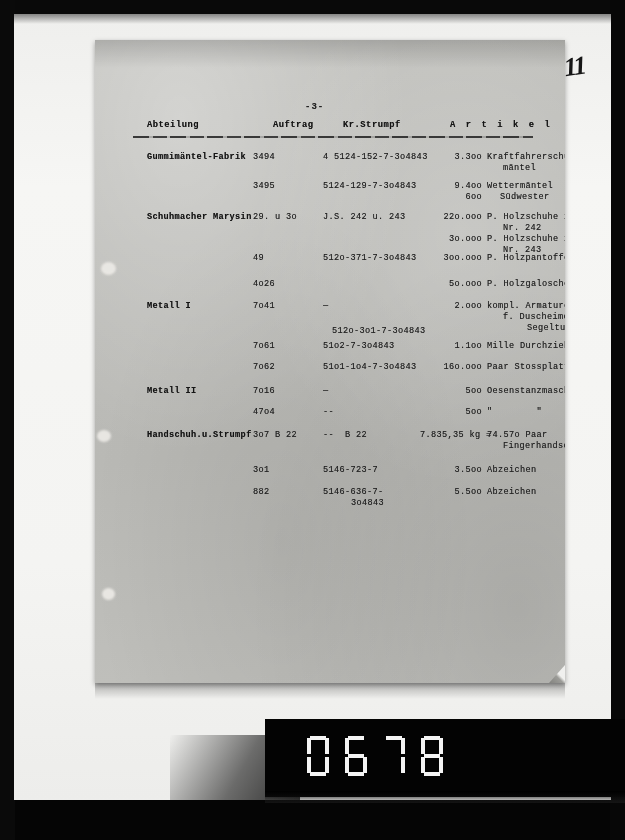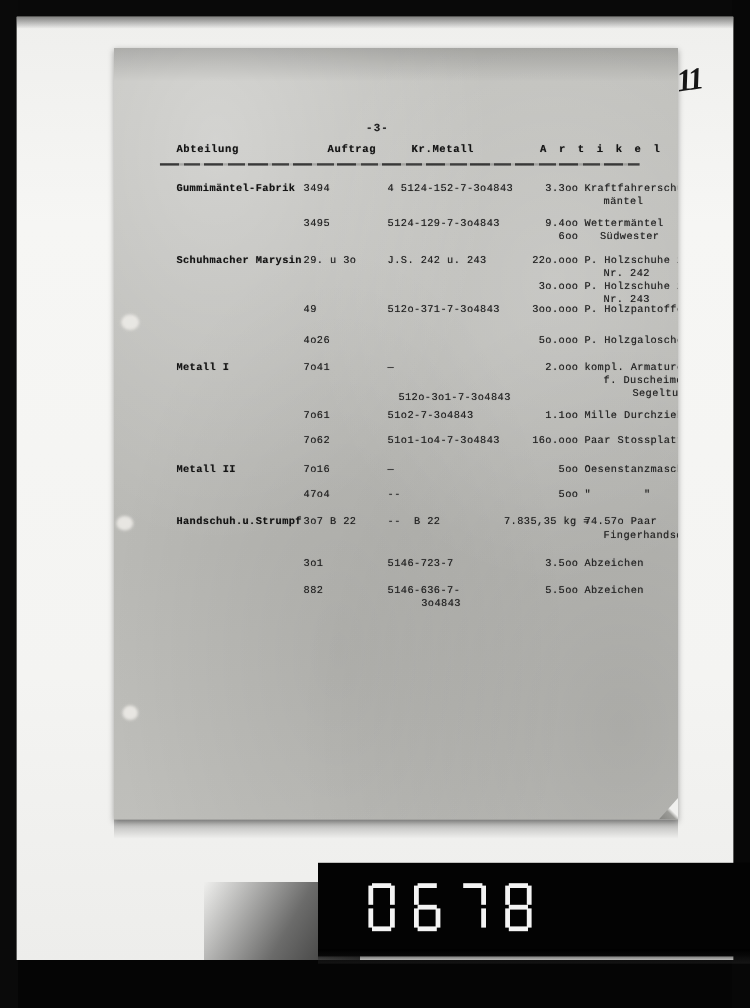--- a/index.html
+++ b/index.html
@@ -278,21 +278,21 @@
     <div class="sheet-top-band"></div>
 
     <div class="blotch" style="left:6px; top:222px; width:15px; height:13px;"></div>
     <div class="blotch" style="left:2px;  top:390px; width:14px; height:12px;"></div>
     <div class="blotch" style="left:7px;  top:548px; width:13px; height:12px;"></div>
 
     <div class="typed pagenum">-3-</div>
 
     <div class="typed bold hdr c-abt">Abteilung</div>
     <div class="typed bold hdr c-auf">Auftrag</div>
-    <div class="typed bold hdr c-kra">Kr.Metall</div>
+    <div class="typed bold hdr c-kra">Kr.Strumpf</div>
     <div class="typed bold hdr c-art hdr-artikel">A r t i k e l</div>
 
     <div class="rule"></div>
 
     <div id="rows">
         <div class="typed bold" style="left: 32px; top: 112px;">Gummimäntel-Fabrik</div>
         <div class="typed " style="left: 158px; top: 112px;">3494</div>
         <div class="typed " style="left: 228px; top: 112px;">4 5124-152-7-3o4843</div>
         <div class="typed" style="left: 325px; top: 112px; width: 62px; text-align: right;">3.3oo</div>
         <div class="typed " style="left: 392px; top: 112px;">Kraftfahrerschutz-</div>

